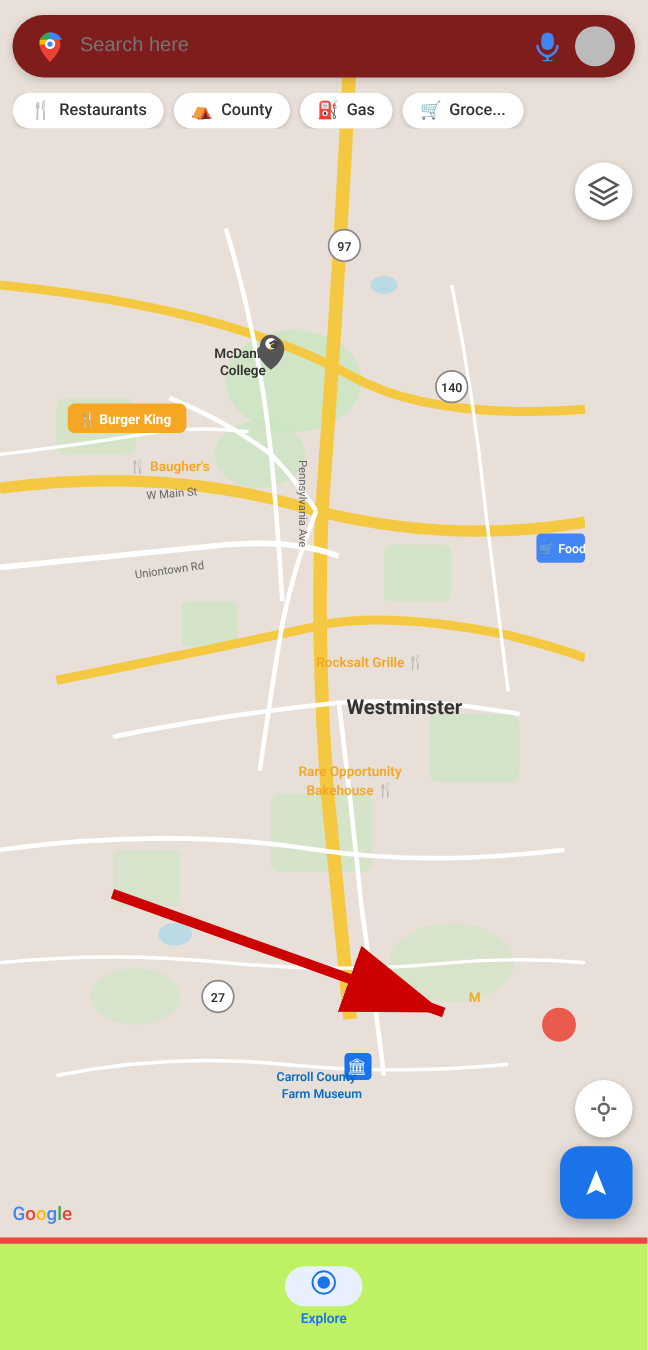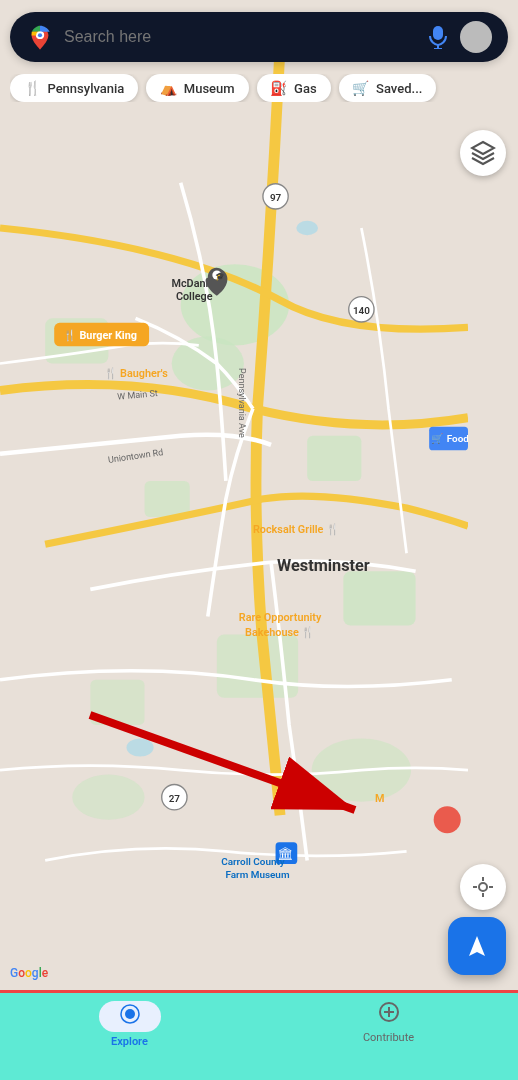--- a/index.html
+++ b/index.html
@@ -30,21 +30,21 @@
       height: 100%;
     }
 
     
     #search-bar {
       position: absolute;
       top: 12px;
       left: 10px;
       right: 10px;
       height: 50px;
-      background: #0f172a;
+      background: #7f1d1d;
       border-radius: 25px;
       display: flex;
       align-items: center;
       padding: 0 16px;
       box-shadow: 0 2px 8px rgba(0,0,0,0.2);
       z-index: 10;
     }
 
     .google-g {
       width: 28px;
@@ -162,21 +162,21 @@
       height: 28px;
       fill: white;
     }
 
     
     #google-logo {
       position: absolute;
       bottom: 100px;
       left: 10px;
       z-index: 10;
-      font-size: 12px;
+      font-size: 15px;
       font-weight: 500;
     }
 
     .g-blue { color: #4285F4; }
     .g-red { color: #EA4335; }
     .g-yellow { color: #FBBC05; }
     .g-green { color: #34A853; }
 
     
     #red-arrow {
@@ -189,25 +189,25 @@
       pointer-events: none;
     }
 
     
     #bottom-nav {
       position: absolute;
       bottom: 0;
       left: 0;
       right: 0;
       height: 90px;
-      background: #5eead4;
-      display: flex;
-      align-items: flex-start;
+      background: #bef264;
+      display: flex;
+      align-items: center;
       justify-content: space-around;
-      border-top: 3px solid #ef4444;
+      border-top: 5px solid #ef4444;
       z-index: 20;
       padding-bottom: 10px;
     }
 
     .nav-item {
       display: flex;
       flex-direction: column;
       align-items: center;
       gap: 3px;
       cursor: pointer;
@@ -375,33 +375,33 @@
       <line x1="10" y1="20" x2="10" y2="24" stroke="#4285F4" stroke-width="2"></line>
       <line x1="6" y1="24" x2="14" y2="24" stroke="#4285F4" stroke-width="2"></line>
     </svg>
   </div>
   <div class="avatar-circle"></div>
 </div>
 
 <div id="category-chips">
   <div class="chip">
     <span class="chip-icon">🍴</span>
-    <span>Pennsylvania</span>
+    <span>Restaurants</span>
   </div>
   <div class="chip">
     <span class="chip-icon">⛺</span>
-    <span>Museum</span>
+    <span>County</span>
   </div>
   <div class="chip">
     <span class="chip-icon">⛽</span>
     <span>Gas</span>
   </div>
   <div class="chip">
     <span class="chip-icon">🛒</span>
-    <span>Saved...</span>
+    <span>Groce...</span>
   </div>
 </div>
 
 <div id="layer-btn">
   <svg width="26" height="26" viewBox="0 0 26 26" fill="none" xmlns="http://www.w3.org/2000/svg">
     <polygon points="13,2 24,8 13,14 2,8" fill="none" stroke="#555" stroke-width="2"></polygon>
     <polyline points="2,13 13,19 24,13" stroke="#555" stroke-width="2" fill="none"></polyline>
     <polyline points="2,18 13,24 24,18" stroke="#555" stroke-width="2" fill="none"></polyline>
   </svg>
 </div>
@@ -436,25 +436,15 @@
           <circle cx="11" cy="11" r="5" fill="#1A73E8"></circle>
           <circle cx="11" cy="11" r="9" stroke="#1A73E8" stroke-width="1.5" fill="none"></circle>
         </svg>
       </div>
     </div>
     <span class="nav-label">Explore</span>
   </div>
 
 
 
-  <div class="nav-item">
-    <div class="nav-icon">
-      <svg width="22" height="22" viewBox="0 0 22 22" fill="none">
-        <circle cx="11" cy="11" r="9" fill="none" stroke="#666" stroke-width="2"></circle>
-        <line x1="11" y1="6" x2="11" y2="16" stroke="#666" stroke-width="2"></line>
-        <line x1="6" y1="11" x2="16" y2="11" stroke="#666" stroke-width="2"></line>
-      </svg>
-    </div>
-    <span class="nav-label">Contribute</span>
-  </div>
 
 
 </div>
 
 </body></html>

